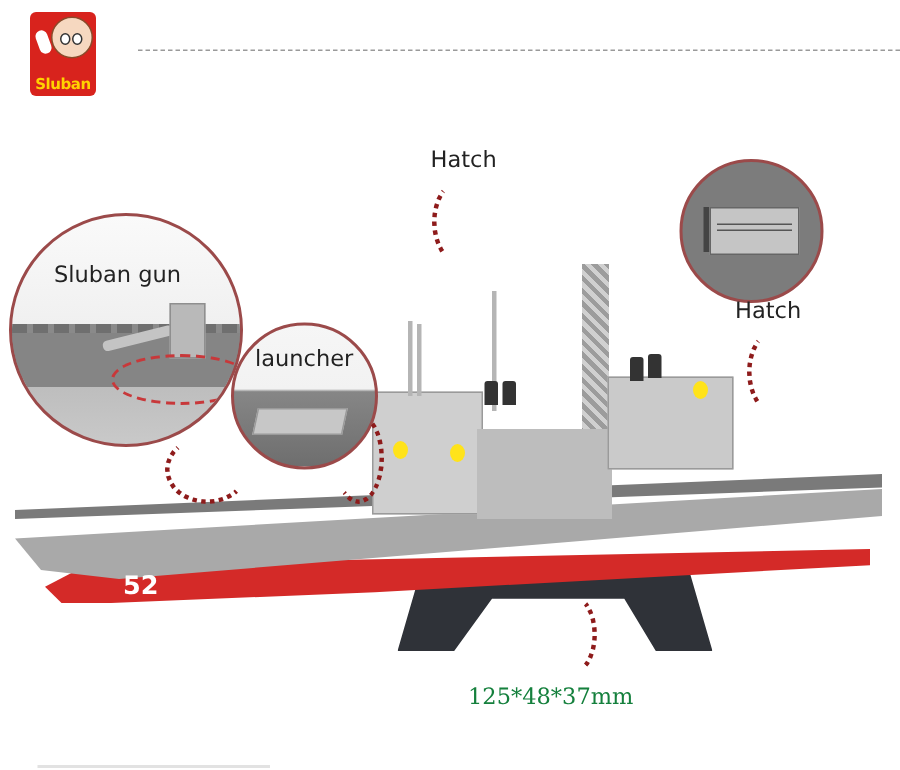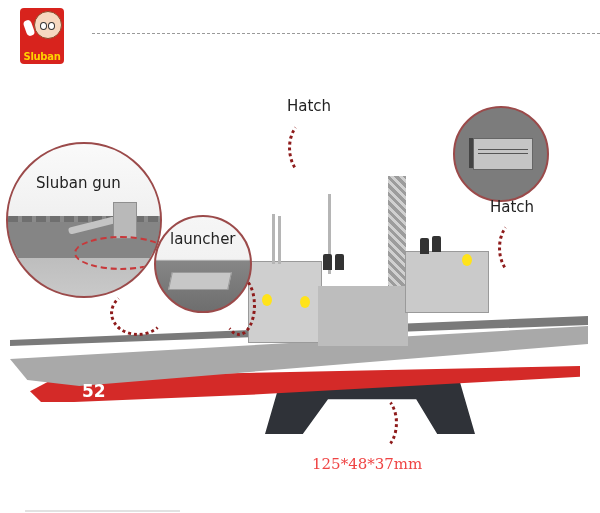--- a/index.html
+++ b/index.html
@@ -9,21 +9,21 @@
   
   .logo { left: 20px; top: 8px; width: 44px; height: 56px; background: #d8231d; border-radius: 4px; overflow: hidden; }
   .logo .face { position: absolute; left: 14px; top: 3px; width: 26px; height: 26px; border-radius: 50%; background: #f6d8c0; border: 1px solid #8a4a2a; }
   .logo .eye { position: absolute; top: 10px; width: 5px; height: 6px; background: #fff; border: 1px solid #333; border-radius: 50%; }
   .logo .hand { position: absolute; left: 5px; top: 12px; width: 8px; height: 16px; background: #fff; border-radius: 4px; transform: rotate(-20deg); }
   .logo .brand { position: absolute; left: 0; right: 0; bottom: 2px; text-align: center; color: #ffd200; font-weight: bold; font-size: 10px; font-family: "DejaVu Sans", sans-serif; letter-spacing: -0.3px; }
 
   .dashline { left: 92px; top: 33px; width: 508px; border-top: 1.5px dashed #9a9a9a; }
 
   .label { color: #222; font-family: "DejaVu Sans", sans-serif; font-size: 15px; }
-  .dims { font-family: "DejaVu Serif", serif; font-size: 15px; color: #ef4444; text-align: right; }
+  .dims { font-family: "DejaVu Serif", serif; font-size: 15px; color: #15803d; text-align: right; }
 
   .zoom-circle { border-radius: 50%; border: 2px solid #9b4a4a; overflow: hidden; background: #d9d9d9; }
 
   
   .gun-circle { left: 6px; top: 142px; width: 152px; height: 152px; background: linear-gradient(180deg,#fafafa 0%, #f0f0f0 48%, #8f8f8f 50%, #7d7d7d 70%, #bcbcbc 72%, #c9c9c9 100%); }
   .gun-deck { position: absolute; left: 0; top: 78px; width: 152px; height: 36px; background: #858585; }
   .gun-studs { position: absolute; left: 0; top: 72px; width: 152px; height: 8px; background: repeating-linear-gradient(90deg,#6f6f6f 0 10px,#8a8a8a 10px 14px); }
   .gun-turret { position: absolute; left: 105px; top: 58px; width: 22px; height: 35px; background: #b9b9b9; border: 1px solid #8f8f8f; }
   .gun-barrel { position: absolute; left: 60px; top: 78px; width: 48px; height: 7px; background: #c4c4c4; transform: rotate(-14deg); border-radius: 3px; }
   .gun-ring { position: absolute; left: 66px; top: 92px; width: 90px; height: 30px; border: 2px dashed #c8383a; border-radius: 50%; }

